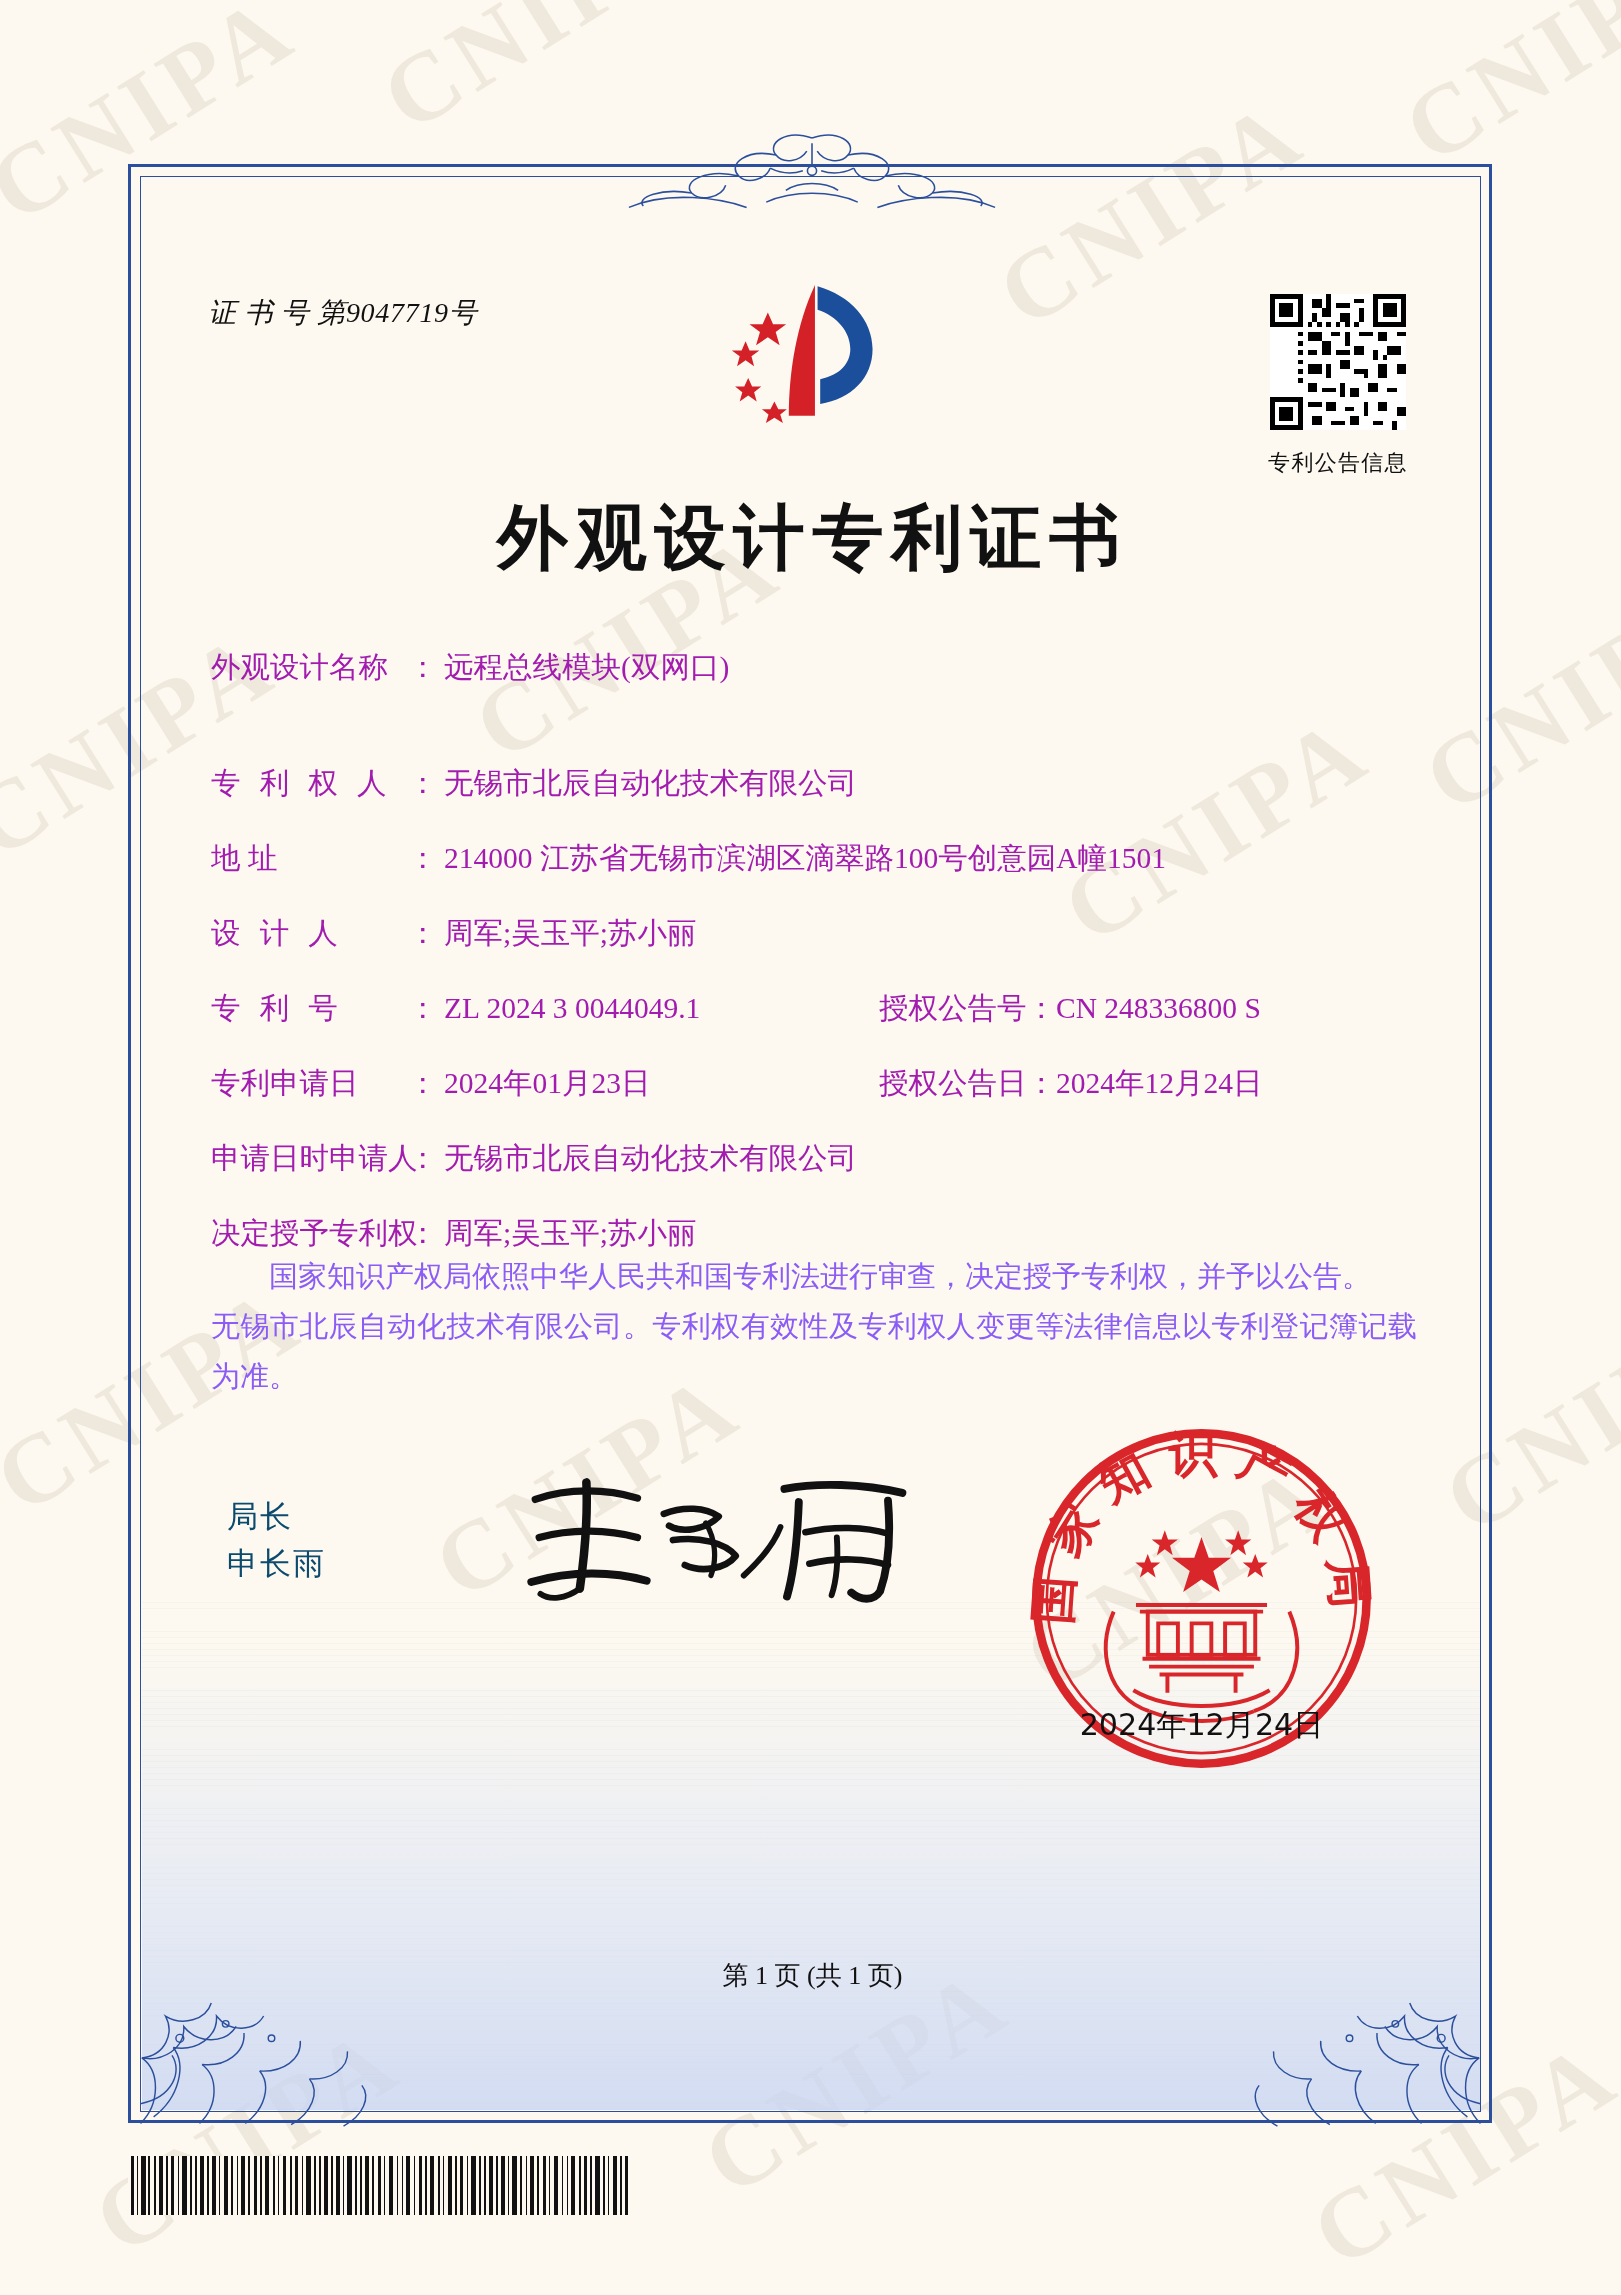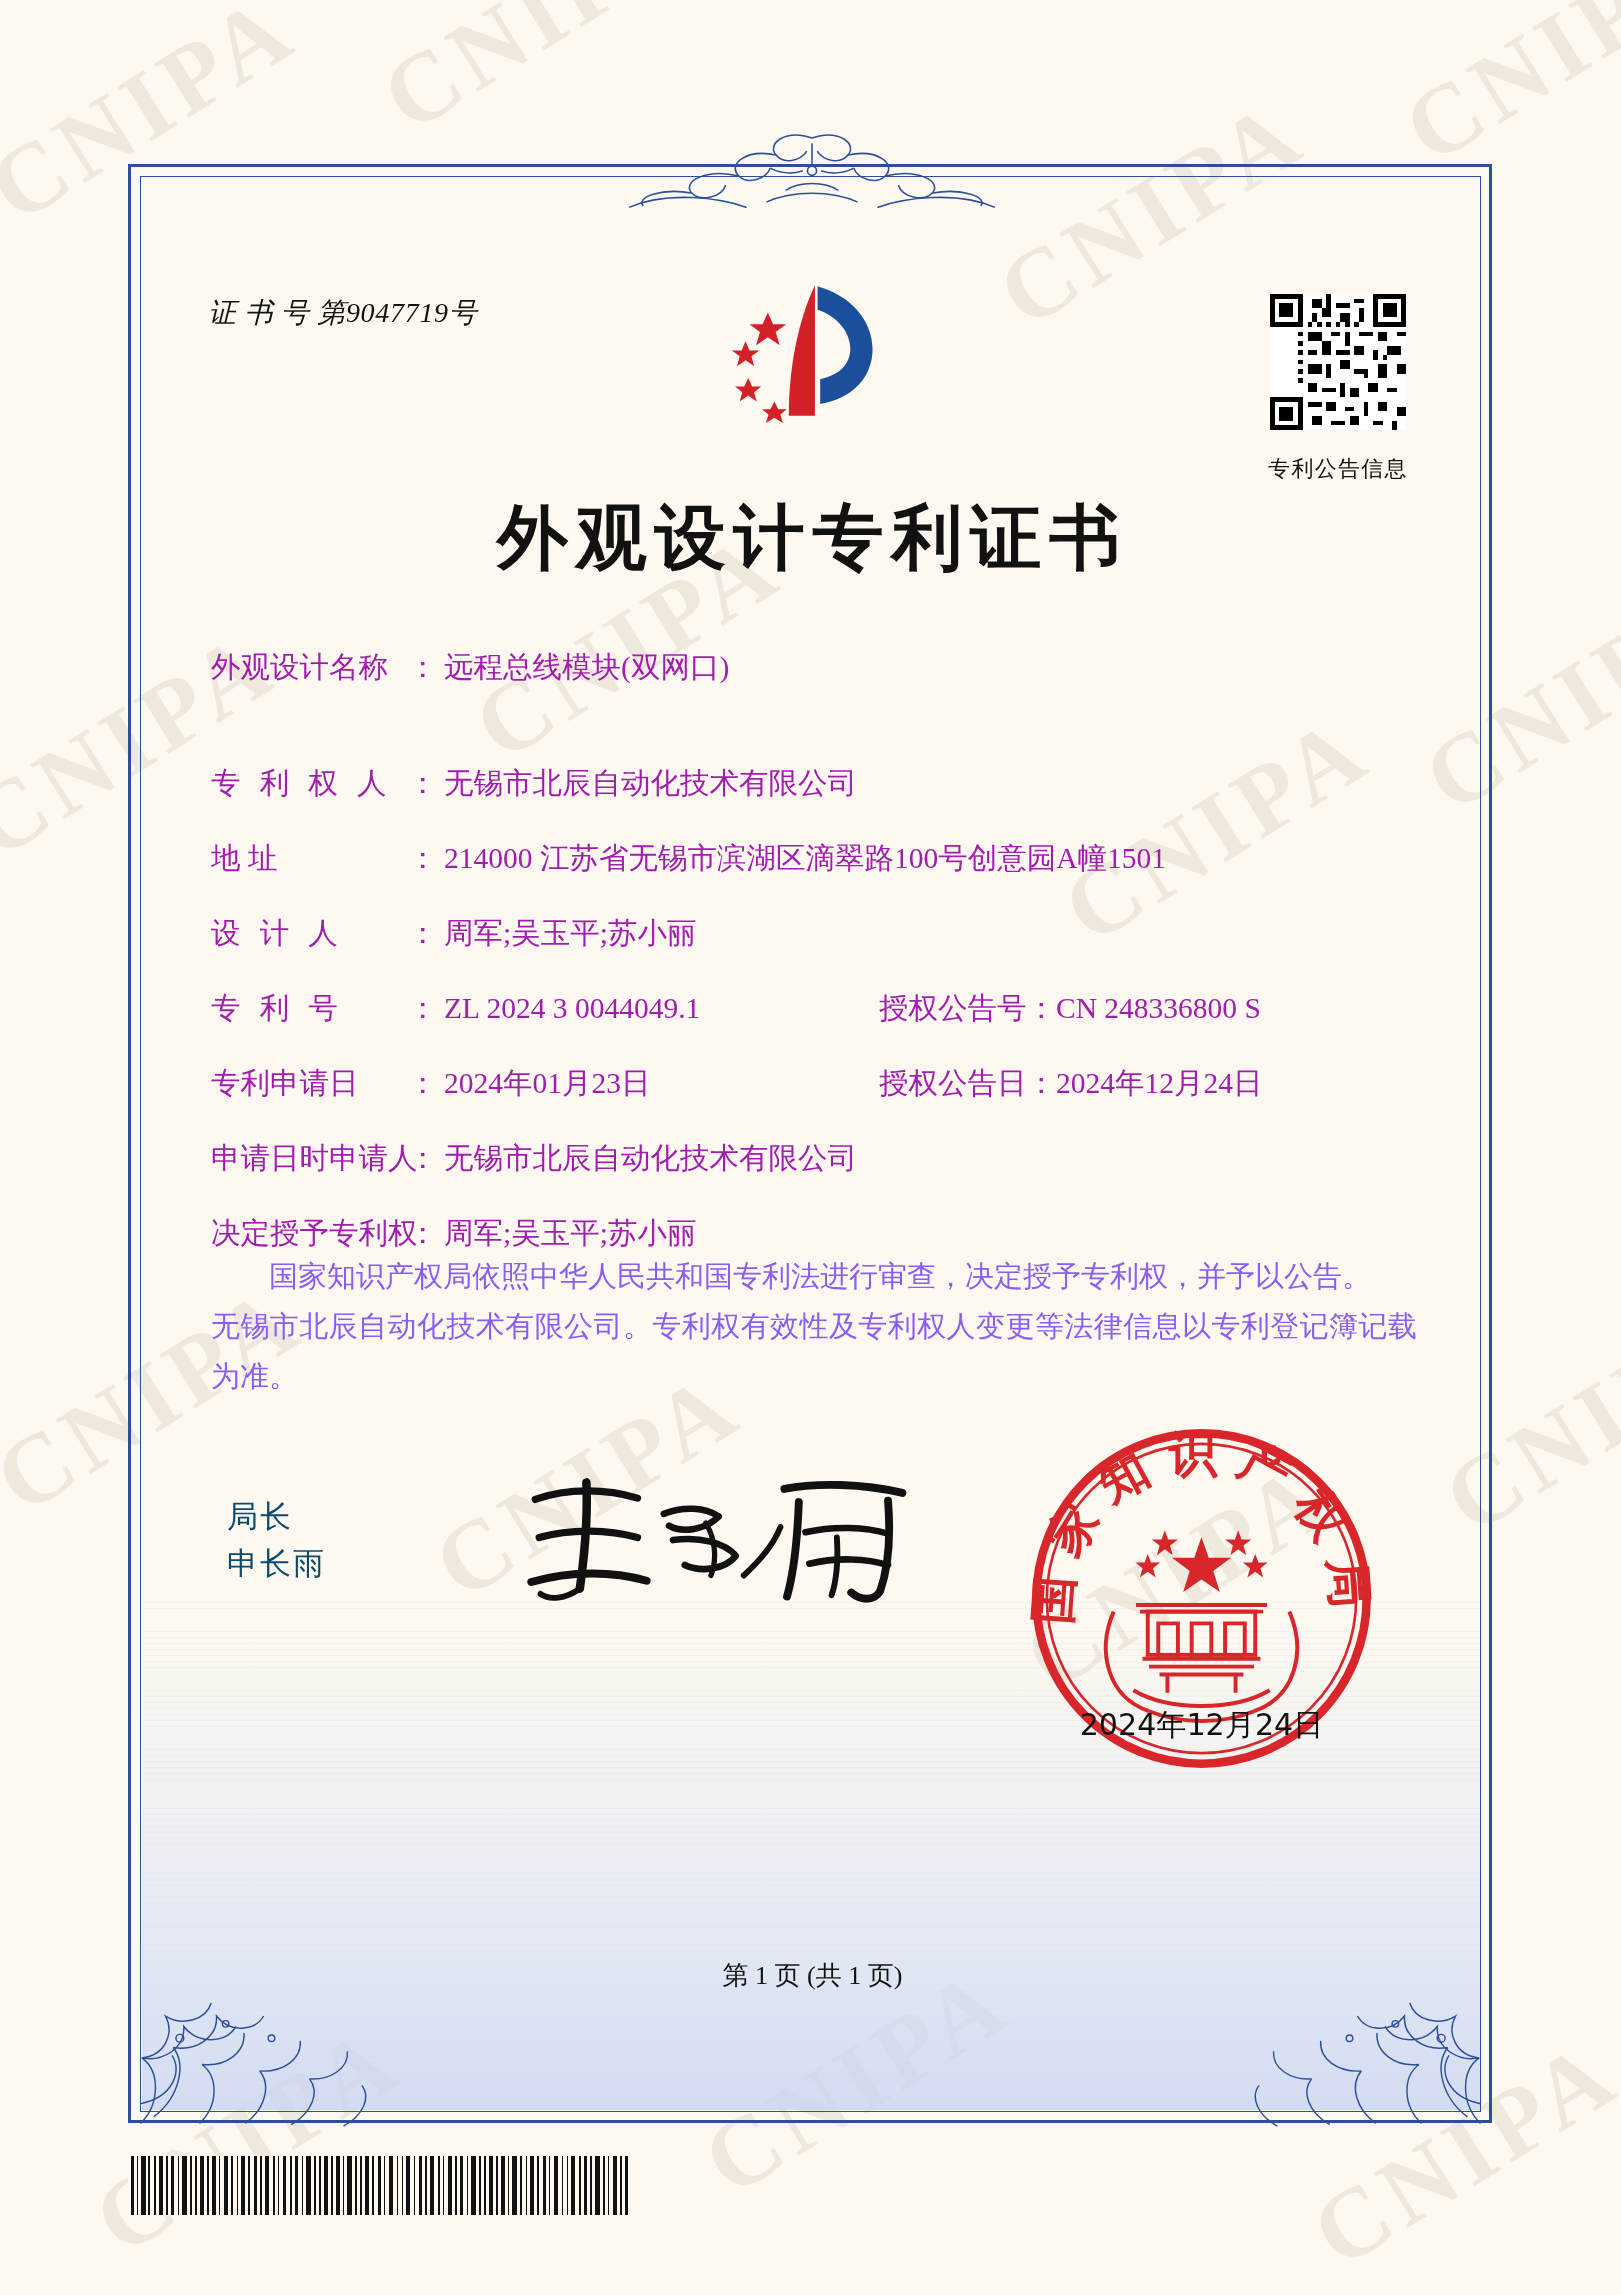--- a/index.html
+++ b/index.html
@@ -129,21 +129,21 @@
     width: 164px;
     text-align: center;
   }
   .qr-img {
     width: 136px;
     height: 136px;
     margin: 0 auto;
     display: block;
   }
   .qr-caption {
-    margin-top: 24px;
+    margin-top: 18px;
     font-size: 22px;
     color: #111;
     letter-spacing: 1.3px;
   }
 
   .doc-title {
     position: absolute;
     top: 315px;
     left: 0;
     width: 100%;

